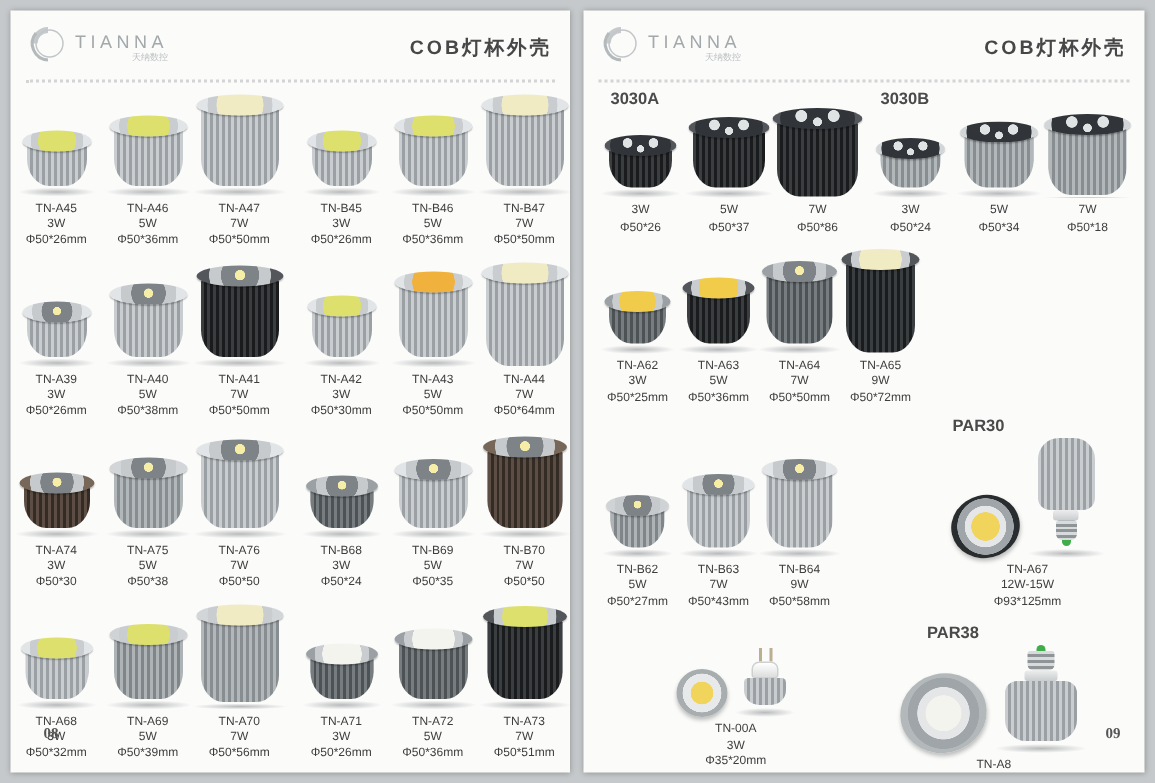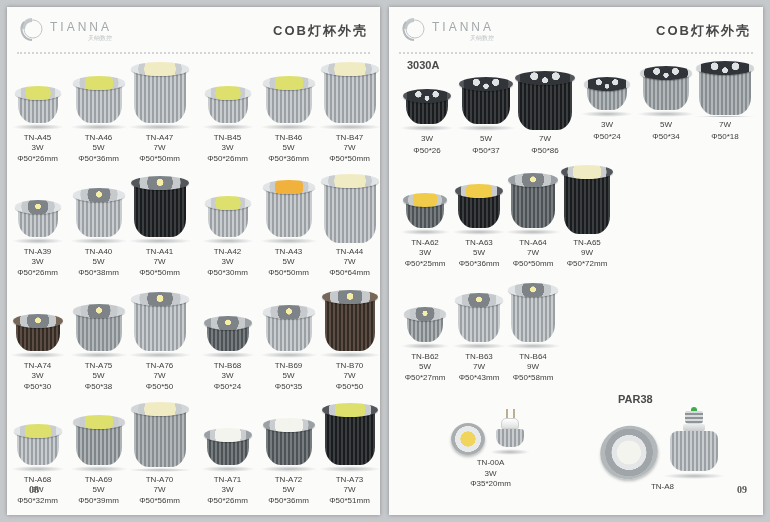--- a/index.html
+++ b/index.html
@@ -494,20 +494,21 @@
                 <div class="shadow" style="width: 66px;"></div>
               </div>
               <div class="labels">
                 <div>7W</div>
                 <div class="szgap">Φ50*86</div>
               </div>
             </div>
           </div>
         </div>
         <div class="section">
+          <div class="sec-head">3030B</div>
           <div class="sec-cards">
             <div class="card w56">
               <div class="img" style="height: 58px;">
                 <div class="cupwrap">
                   <div class="cuptop" style="background: radial-gradient(circle at 32% 38%, rgb(223, 227, 228) 0px, rgb(223, 227, 228) 9%, rgba(0, 0, 0, 0) 10%), radial-gradient(circle at 68% 38%, rgb(223, 227, 228) 0px, rgb(223, 227, 228) 9%, rgba(0, 0, 0, 0) 10%), radial-gradient(circle at 50% 66%, rgb(223, 227, 228) 0px, rgb(223, 227, 228) 9%, rgba(0, 0, 0, 0) 10%), radial-gradient(circle, rgb(49, 53, 57) 0px, rgb(49, 53, 57) 80%, rgb(211, 214, 216) 81%);"></div>
                   <div class="cupbody" style="width: 40px; height: 26px; background: repeating-linear-gradient(90deg, rgb(178, 183, 185) 0px, rgb(178, 183, 185) 2px, rgb(135, 141, 144) 2px, rgb(135, 141, 144) 4px);"></div>
                 </div>
                 <div class="shadow" style="width: 52px;"></div>
               </div>
               <div class="labels">
@@ -640,20 +641,38 @@
                 <div class="cuptop" style="background: radial-gradient(circle at 50% 46%, rgb(246, 237, 166) 0px, rgb(246, 237, 166) 11%, rgb(125, 131, 134) 12%, rgb(125, 131, 134) 42%, rgb(198, 202, 204) 43%, rgb(198, 202, 204) 68%, rgb(226, 229, 231) 69%);"></div>
                 <div class="cupbody" style="width: 44px; height: 52px; background: repeating-linear-gradient(90deg, rgb(201, 205, 208) 0px, rgb(201, 205, 208) 2px, rgb(154, 160, 164) 2px, rgb(154, 160, 164) 4px);"></div>
               </div>
               <div class="shadow" style="width: 56px;"></div>
             </div>
             <div class="labels">
               <div>TN-B64</div>
               <div>9W</div>
               <div>Φ50*58mm</div>
             </div>
+          </div>
+        </div>
+        <div class="parblock">
+          <div class="par-head">PAR30</div>
+          <div class="par-imgs" style="height: 82px;">
+            <div class="face" style="width: 46px; height: 42px; background: radial-gradient(circle, rgb(240, 212, 92) 0px, rgb(240, 212, 92) 30%, rgb(228, 230, 231) 31%, rgb(228, 230, 231) 44%, rgb(159, 165, 168) 45%, rgb(159, 165, 168) 60%, rgb(42, 45, 47) 61%, rgb(42, 45, 47) 86%, rgb(18, 19, 20) 87%); transform: rotate(-14deg);"></div>
+            <div class="bulb">
+              <div class="bulbbody" style="width: 38px; height: 48px; background: repeating-linear-gradient(90deg, rgb(201, 205, 208) 0px, rgb(201, 205, 208) 2px, rgb(154, 160, 164) 2px, rgb(154, 160, 164) 4px); border-radius: 14px 14px 8px 8px;"></div>
+              <div class="bulbneck" style="width: 17px; height: 7px;"></div>
+              <div class="bulbscrew" style="width: 14px; height: 13px;"></div>
+              <div class="bulbtip" style="background: rgb(63, 174, 74);"></div>
+              <div class="shadow" style="width: 52px; margin-top: 2px;"></div>
+            </div>
+          </div>
+          <div class="labels">
+            <div>TN-A67</div>
+            <div>12W-15W</div>
+            <div>Φ93*125mm</div>
           </div>
         </div>
       </div>
     <div id="rp-rowC" class="rp-row" style="margin-top:10px">
         <div class="parblock" style="flex: 0 0 auto; margin-left: 52px;">
           <div class="par-imgs" style="height: 62px;">
             <div class="face" style="width: 34px; height: 32px; background: radial-gradient(circle, rgb(240, 212, 92) 0px, rgb(240, 212, 92) 32%, rgb(231, 233, 234) 33%, rgb(231, 233, 234) 55%, rgb(168, 173, 176) 56%, rgb(168, 173, 176) 78%, rgb(207, 211, 213) 79%);"></div>
             <div class="bulb">
               <div class="pins">
                 <div class="pin"></div>

